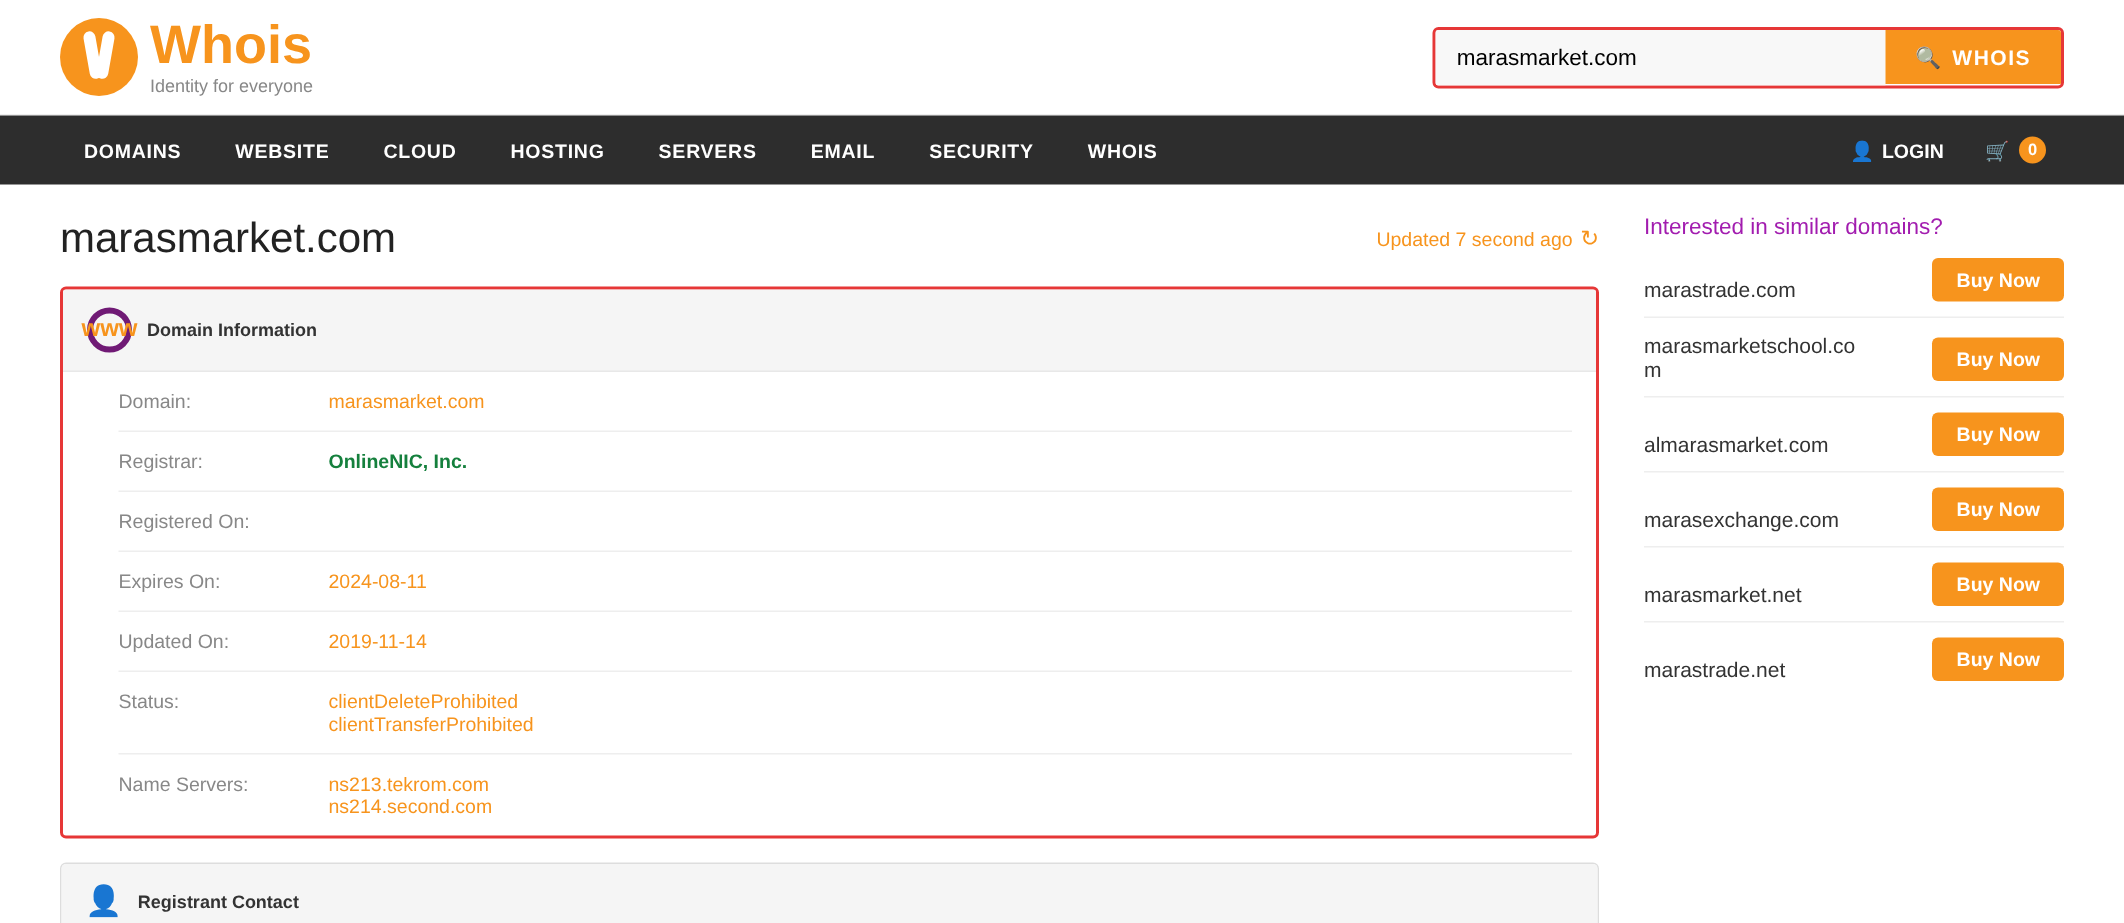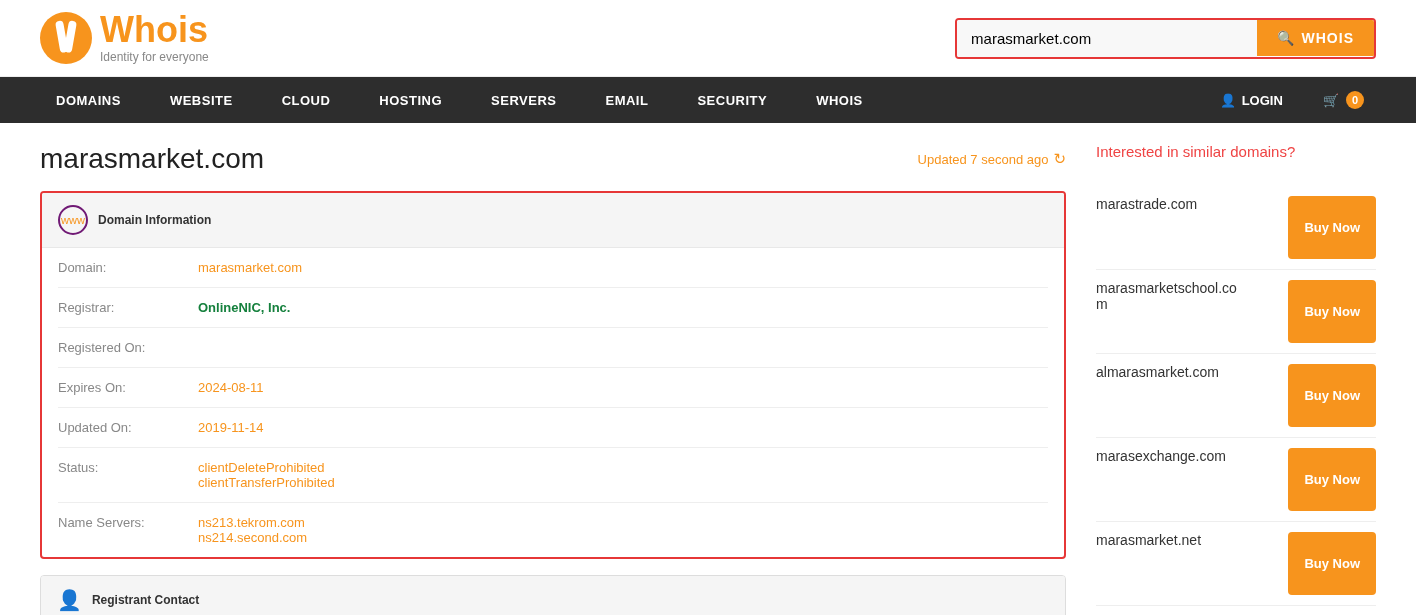--- a/index.html
+++ b/index.html
@@ -66,21 +66,21 @@
       gap: 6px;
       letter-spacing: 1px;
     }
 
     
     .main-nav {
       background: #2d2d2d;
       display: flex;
       align-items: center;
       padding: 0 40px;
-      gap: 17px;
+      gap: 4px;
     }
     .main-nav a {
       color: #fff;
       text-decoration: none;
       font-size: 13px;
       font-weight: bold;
       padding: 14px 16px;
       letter-spacing: 0.5px;
       display: block;
     }
@@ -167,36 +167,37 @@
       background: #f5f5f5;
       padding: 12px 16px;
       display: flex;
       align-items: center;
       gap: 10px;
       border-bottom: 1px solid #e8e8e8;
     }
     .card-header-icon {
       width: 30px;
       height: 30px;
-      border: 2px solid #701a75;
+      border: 4px solid #701a75;
       border-radius: 50%;
       display: flex;
       align-items: center;
       justify-content: center;
       color: #f7941d;
-      font-size: 11px;
-      font-weight: normal;
+      font-size: 16px;
+      font-weight: bold;
     }
     .card-header-title {
       font-size: 12px;
       font-weight: bold;
       color: #333;
     }
     .card-body {
       padding: 0 16px;
+      margin-left: 21px;
     }
     .info-row {
       display: flex;
       align-items: flex-start;
       padding: 12px 0;
       border-bottom: 1px solid #eee;
     }
     .info-row:last-child {
       border-bottom: none;
     }
@@ -234,43 +235,43 @@
       border-bottom: 1px solid #e8e8e8;
     }
     .person-icon {
       color: #f7941d;
       font-size: 20px;
     }
 
     
     .similar-title {
       font-size: 15px;
-      color: #ef4444;
-      margin-bottom: 26px;
+      color: #a21caf;
+      margin-bottom: 2px;
     }
     .similar-item {
       display: flex;
-      align-items: flex-start;
+      align-items: flex-end;
       justify-content: space-between;
       padding: 10px 0;
       border-bottom: 1px solid #eee;
     }
     .similar-item:last-child {
       border-bottom: none;
     }
     .similar-domain {
       font-size: 14px;
       color: #333;
     }
     .buy-btn {
       background: #f7941d;
       color: #fff;
       border: none;
       border-radius: 4px;
-      padding: 24px 16px;
+      padding: 7px 16px;
       font-size: 13px;
       font-weight: bold;
       cursor: pointer;
       white-space: nowrap;
     }
   </style>
 </head>
 <body>
 
 <div class="top-header">

